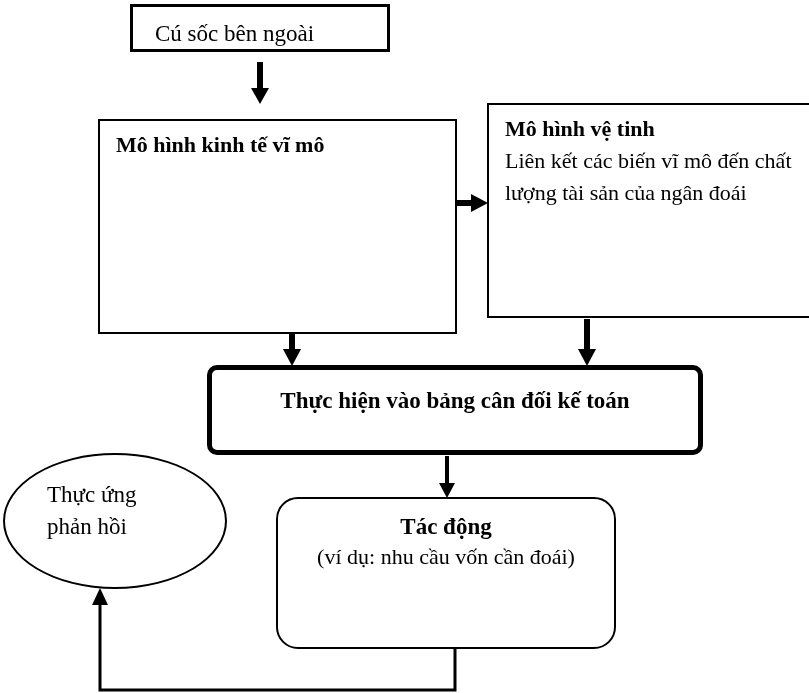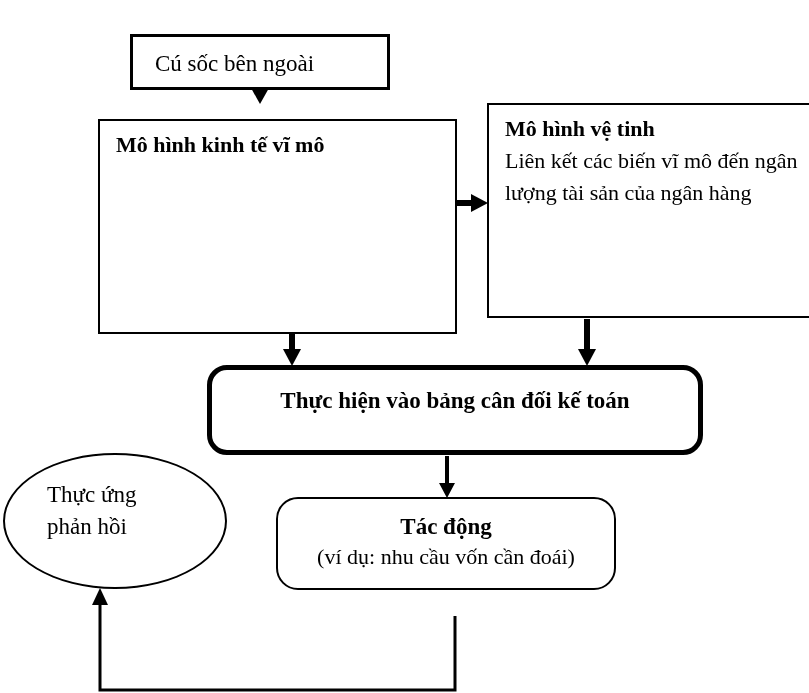--- a/index.html
+++ b/index.html
@@ -32,25 +32,24 @@
     line-height: 1.45;
   }
   .node-title {
     font-weight: bold;
   }
   
   #box-shock {
     left: 130px;
     top: 4px;
     width: 260px;
-    height: 56px;
+    height: 48px;
     border-width: 3px;
     padding: 10px 0 14px 22px;
     font-size: 23px;
-    margin-top: 30px;
   }
   
   #box-macro {
     left: 98px;
     top: 119px;
     width: 359px;
     height: 215px;
     padding: 8px 12px 0 16px;
   }
   
@@ -61,32 +60,32 @@
     height: 215px;
     padding: 8px 12px 0 16px;
   }
   
   #box-balance {
     left: 207px;
     top: 365px;
     width: 496px;
     height: 90px;
     border-width: 5px;
-    border-radius: 20px;
+    border-radius: 10px;
     text-align: center;
     padding-top: 14px;
     font-size: 23px;
     font-weight: bold;
   }
   
   #box-impact {
     left: 276px;
     top: 497px;
     width: 340px;
-    height: 93px;
+    height: 152px;
     border-radius: 22px;
     text-align: center;
     padding: 12px 28px 0 28px;
     line-height: 1.35;
   }
   #box-impact .node-title {
     font-size: 23px;
   }
   
   #ellipse-feedback {
@@ -138,21 +137,21 @@
   <div class="node" id="box-shock">
     <span>Cú sốc bên ngoài</span>
   </div>
 
   <div class="node" id="box-macro">
     <span class="node-title">Mô hình kinh tế vĩ mô</span>
   </div>
 
   <div class="node" id="box-satellite">
     <span class="node-title">Mô hình vệ tinh</span>
-    <div class="node-body">Liên kết các biến vĩ mô đến ngân lượng tài sản của ngân hàng</div>
+    <div class="node-body">Liên kết các biến vĩ mô đến chất lượng tài sản của ngân đoái</div>
   </div>
 
   <div class="node" id="box-balance">
     <span>Thực hiện vào bảng cân đối kế toán</span>
   </div>
 
   <div class="node" id="box-impact">
     <div class="node-title">Tác động</div>
     <div class="node-body">(ví dụ: nhu cầu vốn cần đoái)</div>
   </div>

